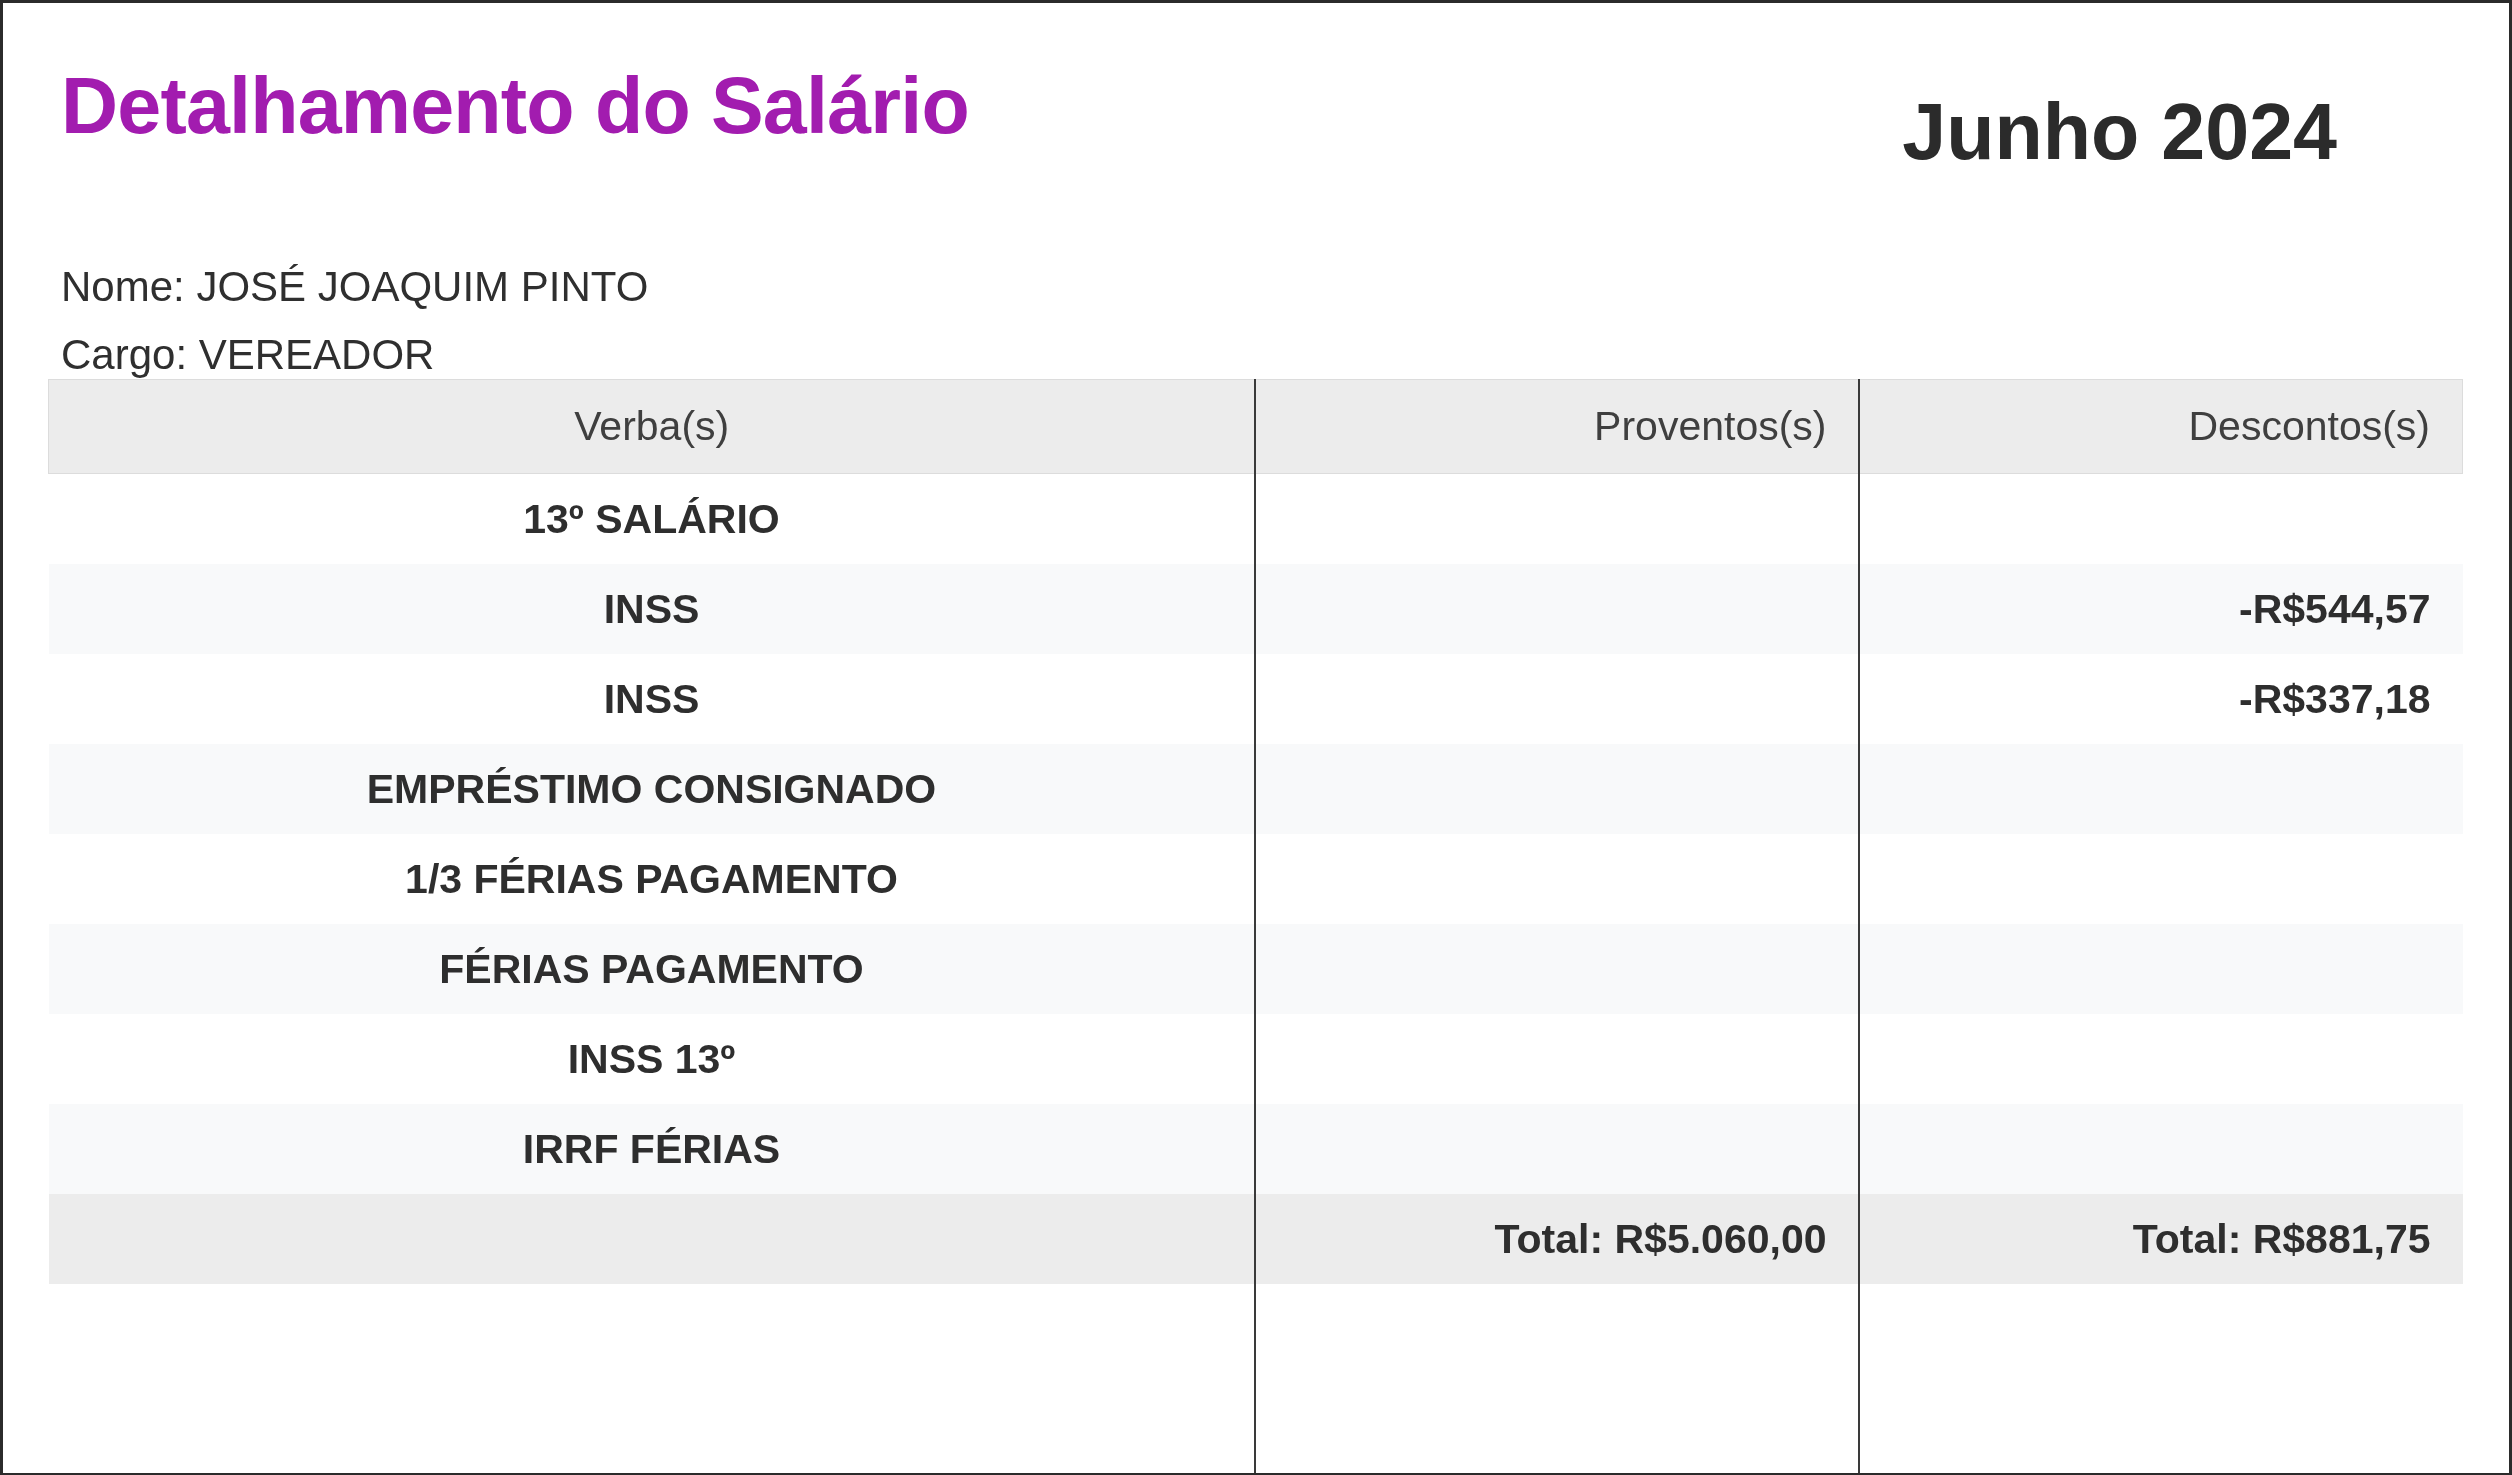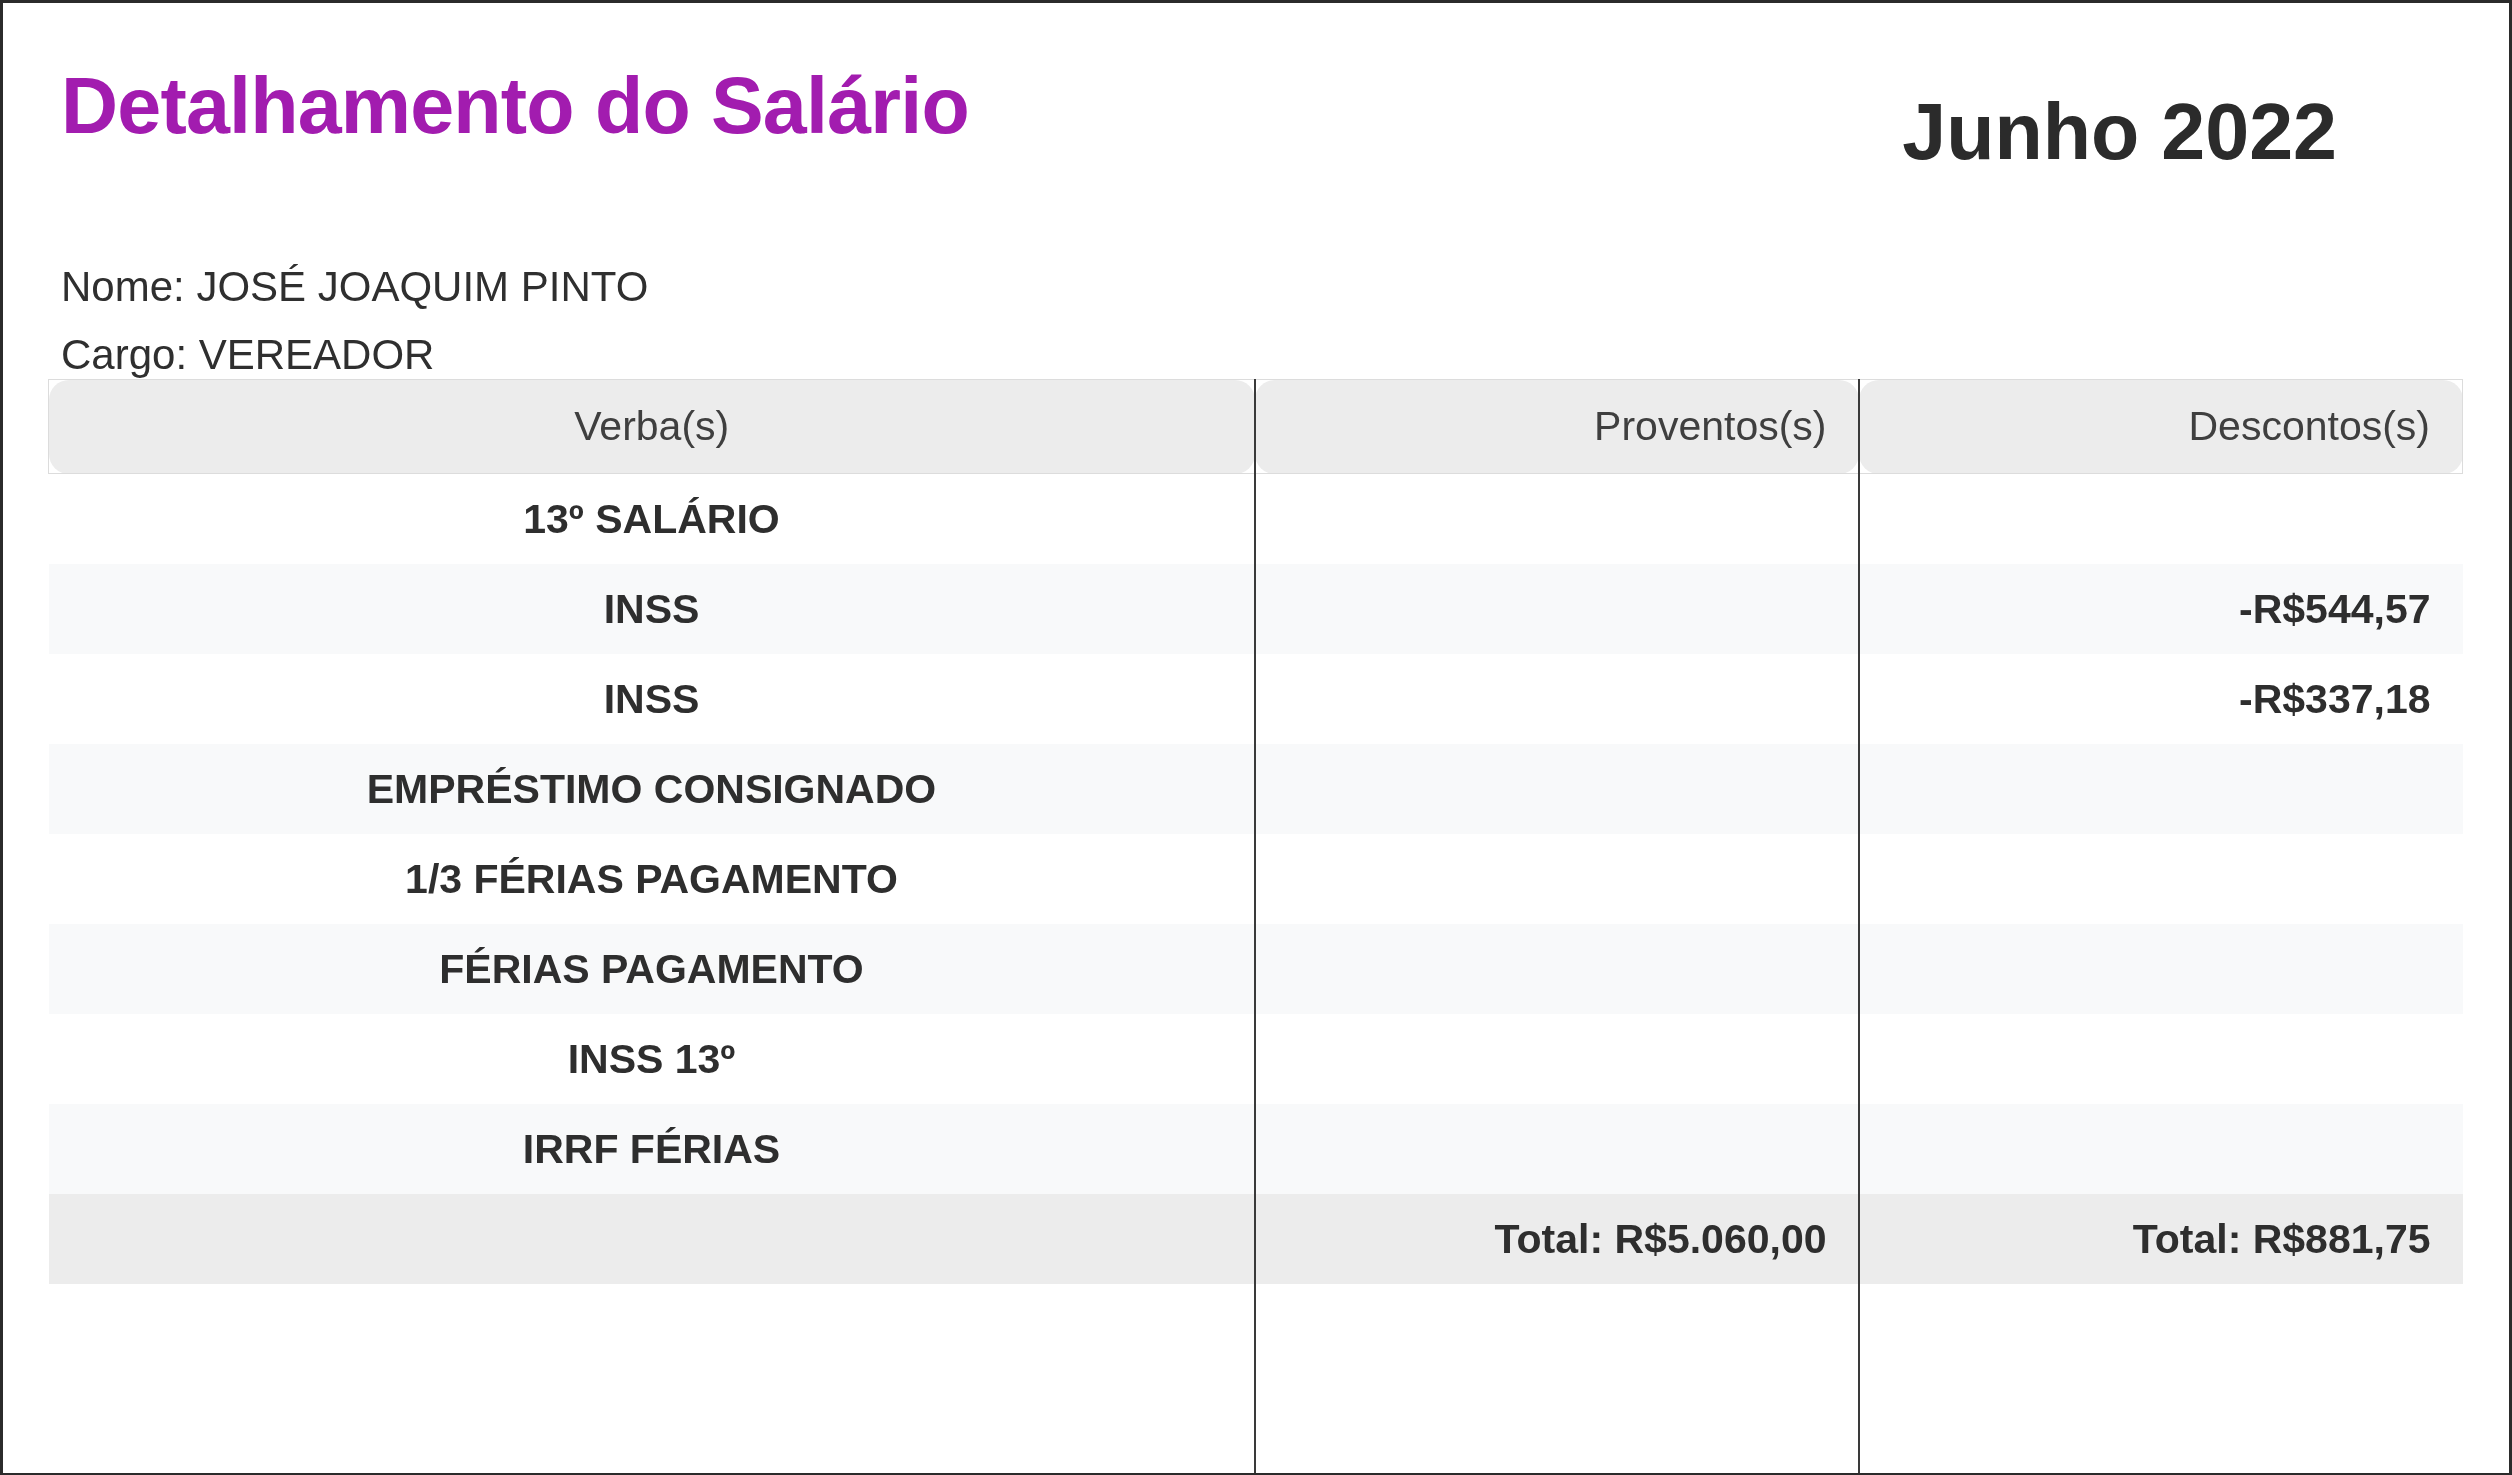--- a/index.html
+++ b/index.html
@@ -38,21 +38,21 @@
     padding:0;margin:0;font-size:41px;vertical-align:middle;
     overflow:hidden;white-space:nowrap;
   }
   .col-verba{width:1206px;}
   .col-prov{width:604px;}
   .col-desc{width:604px;}
   .head-row th{
     height:93px;
     background:#ececec;
     font-weight:normal;color:#3f3f3f;
-    border-top:1.5px solid #dcdcdc;border-bottom:1.5px solid #dcdcdc;border-radius:20px;
+    border-top:1.5px solid #dcdcdc;border-bottom:1.5px solid #dcdcdc;
   }
   .head-row th:first-child{border-left:1.5px solid #dcdcdc;}
   .head-row th:last-child{border-right:1.5px solid #dcdcdc;}
   .c-center{text-align:center;}
   .c-right{text-align:right;padding-right:32px !important;}
   .data-row td{height:90px;font-weight:bold;color:#2e2e2e;}
   .data-row:nth-child(even) td{background:#f8f9fa;}
   .total-row td{
     height:90px;background:#ececec;
     font-weight:bold;color:#2e2e2e;padding-left:32px;
@@ -63,21 +63,21 @@
   }
   .divider-1{left:1251px;}
   .divider-2{left:1855px;}
 </style>
 </head>
 <body>
 
 <div class="page">
 
   <h1 class="title">Detalhamento do Salário</h1>
-  <div class="period">Junho 2022</div>
+  <div class="period">Junho 2024</div>
 
   <div class="info-line name-line">
     <span class="info-label">Nome:</span>
     <span>JOSÉ JOAQUIM PINTO</span>
   </div>
   <div class="info-line role-line">
     <span class="info-label">Cargo:</span>
     <span>VEREADOR</span>
   </div>
 

